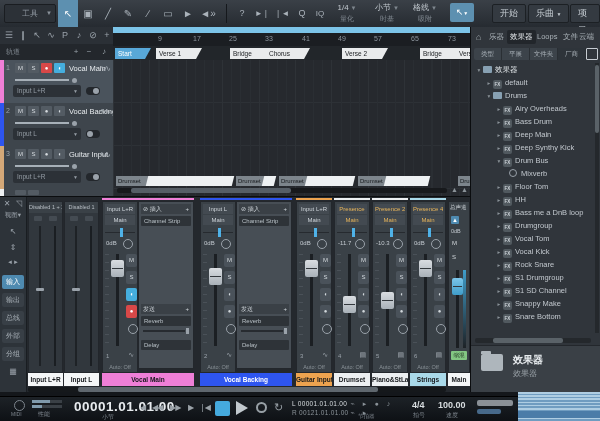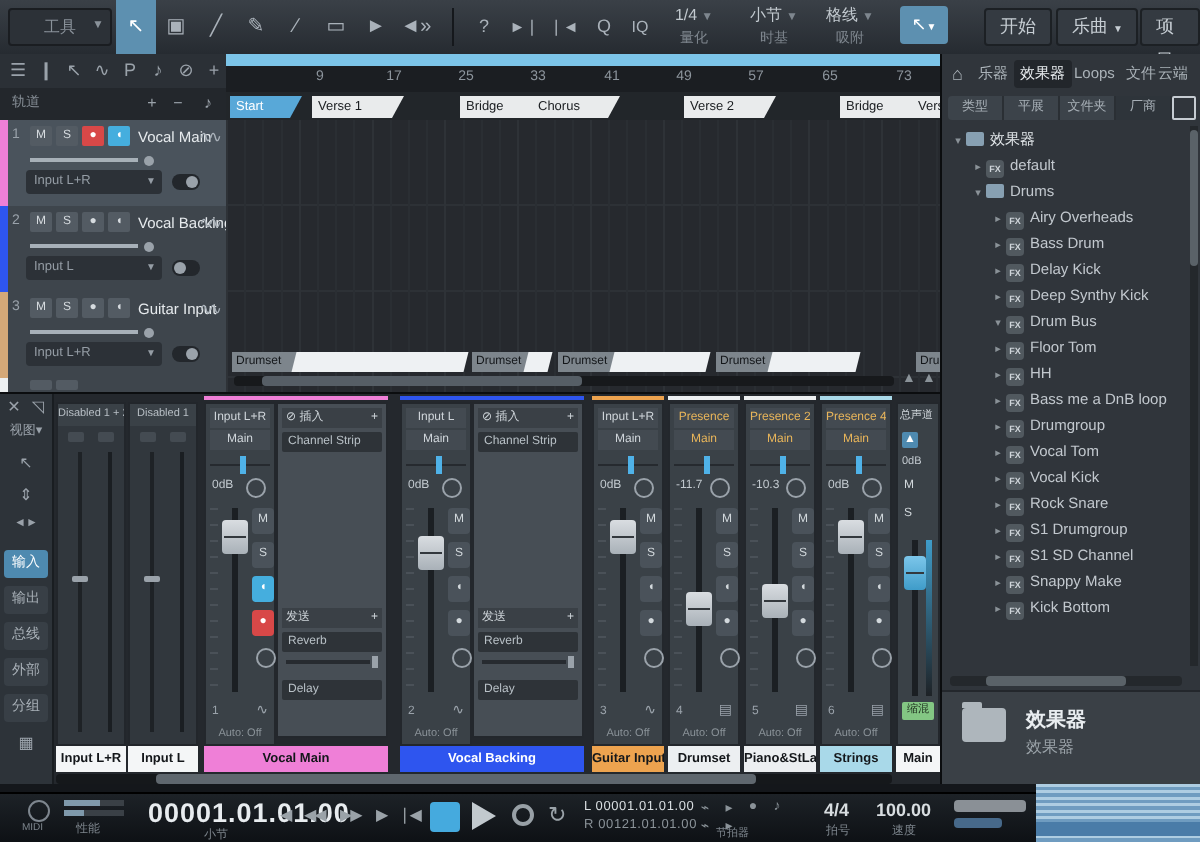--- a/index.html
+++ b/index.html
@@ -325,34 +325,35 @@
       <div class="bf">文件夹</div>
       <div class="bf" style="background:#2e343a">厂商</div>
     </div>
     <div class="abs bsearch"></div>
     <div class="abs" id="btree">
       <div class="trow" style="padding-left:4px;color:#e2e7ea"><span class="ar">▾</span><span class="ti-folder"></span><span>效果器</span></div>
       <div class="trow" style="padding-left:14px"><span class="ar">▸</span><span class="ti-fx">FX</span><span>default</span></div>
       <div class="trow" style="padding-left:14px"><span class="ar">▾</span><span class="ti-folder"></span><span>Drums</span></div>
       <div class="trow" style="padding-left:24px"><span class="ar">▸</span><span class="ti-fx">FX</span><span>Airy Overheads</span></div>
       <div class="trow" style="padding-left:24px"><span class="ar">▸</span><span class="ti-fx">FX</span><span>Bass Drum</span></div>
-      <div class="trow" style="padding-left:24px"><span class="ar">▸</span><span class="ti-fx">FX</span><span>Delay Kick</span></div>
+      <div class="trow" style="padding-left:24px"><span class="ar">▸</span><span class="ti-fx">FX</span><span>Deep Main</span></div>
       <div class="trow" style="padding-left:24px"><span class="ar">▸</span><span class="ti-fx">FX</span><span>Deep Synthy Kick</span></div>
       <div class="trow" style="padding-left:24px"><span class="ar">▾</span><span class="ti-fx">FX</span><span>Drum Bus</span></div>
+      <div class="trow" style="padding-left:38px"><span class="ti-plug"></span><span>Mixverb</span></div>
       <div class="trow" style="padding-left:24px"><span class="ar">▸</span><span class="ti-fx">FX</span><span>Floor Tom</span></div>
       <div class="trow" style="padding-left:24px"><span class="ar">▸</span><span class="ti-fx">FX</span><span>HH</span></div>
       <div class="trow" style="padding-left:24px"><span class="ar">▸</span><span class="ti-fx">FX</span><span>Bass me a DnB loop</span></div>
       <div class="trow" style="padding-left:24px"><span class="ar">▸</span><span class="ti-fx">FX</span><span>Drumgroup</span></div>
       <div class="trow" style="padding-left:24px"><span class="ar">▸</span><span class="ti-fx">FX</span><span>Vocal Tom</span></div>
       <div class="trow" style="padding-left:24px"><span class="ar">▸</span><span class="ti-fx">FX</span><span>Vocal Kick</span></div>
       <div class="trow" style="padding-left:24px"><span class="ar">▸</span><span class="ti-fx">FX</span><span>Rock Snare</span></div>
       <div class="trow" style="padding-left:24px"><span class="ar">▸</span><span class="ti-fx">FX</span><span>S1 Drumgroup</span></div>
       <div class="trow" style="padding-left:24px"><span class="ar">▸</span><span class="ti-fx">FX</span><span>S1 SD Channel</span></div>
       <div class="trow" style="padding-left:24px"><span class="ar">▸</span><span class="ti-fx">FX</span><span>Snappy Make</span></div>
-      <div class="trow" style="padding-left:24px"><span class="ar">▸</span><span class="ti-fx">FX</span><span>Kick Bottom</span></div>
+      <div class="trow" style="padding-left:24px"><span class="ar">▸</span><span class="ti-fx">FX</span><span>Snare Bottom</span></div>
     </div>
     <div class="abs bvscroll">
         <i></i>
       </div>
     <div class="abs bhscroll">
         <i></i>
       </div>
     <div class="abs" id="bpreview">
       <div class="abs pvicon">
           <i></i>

